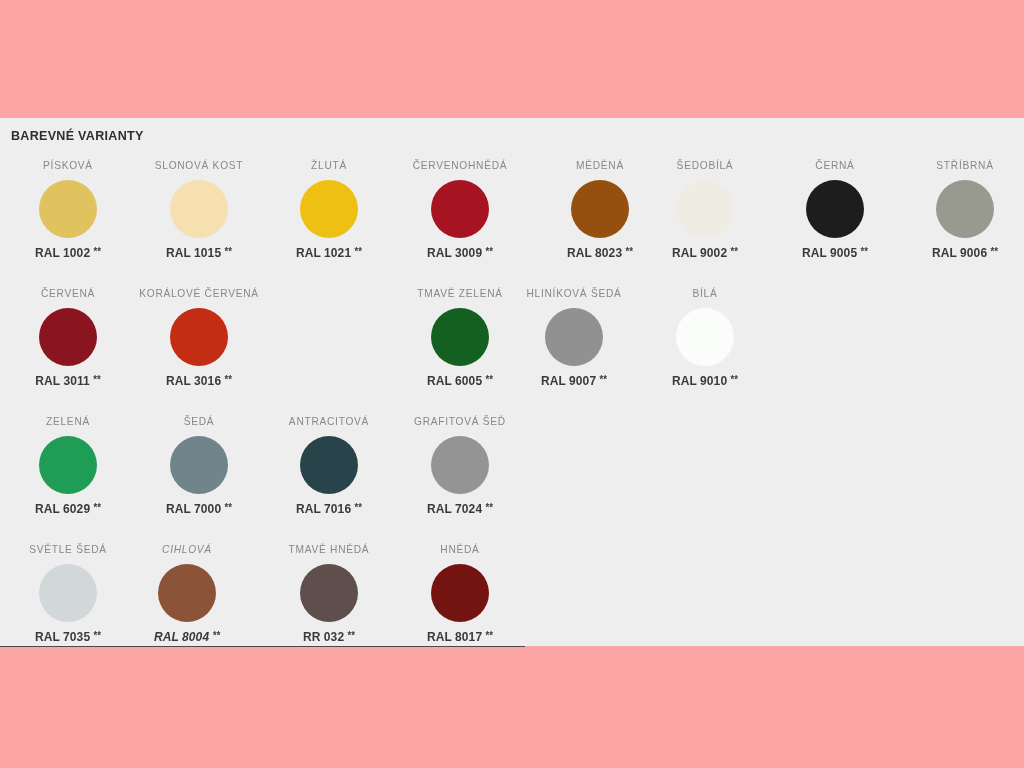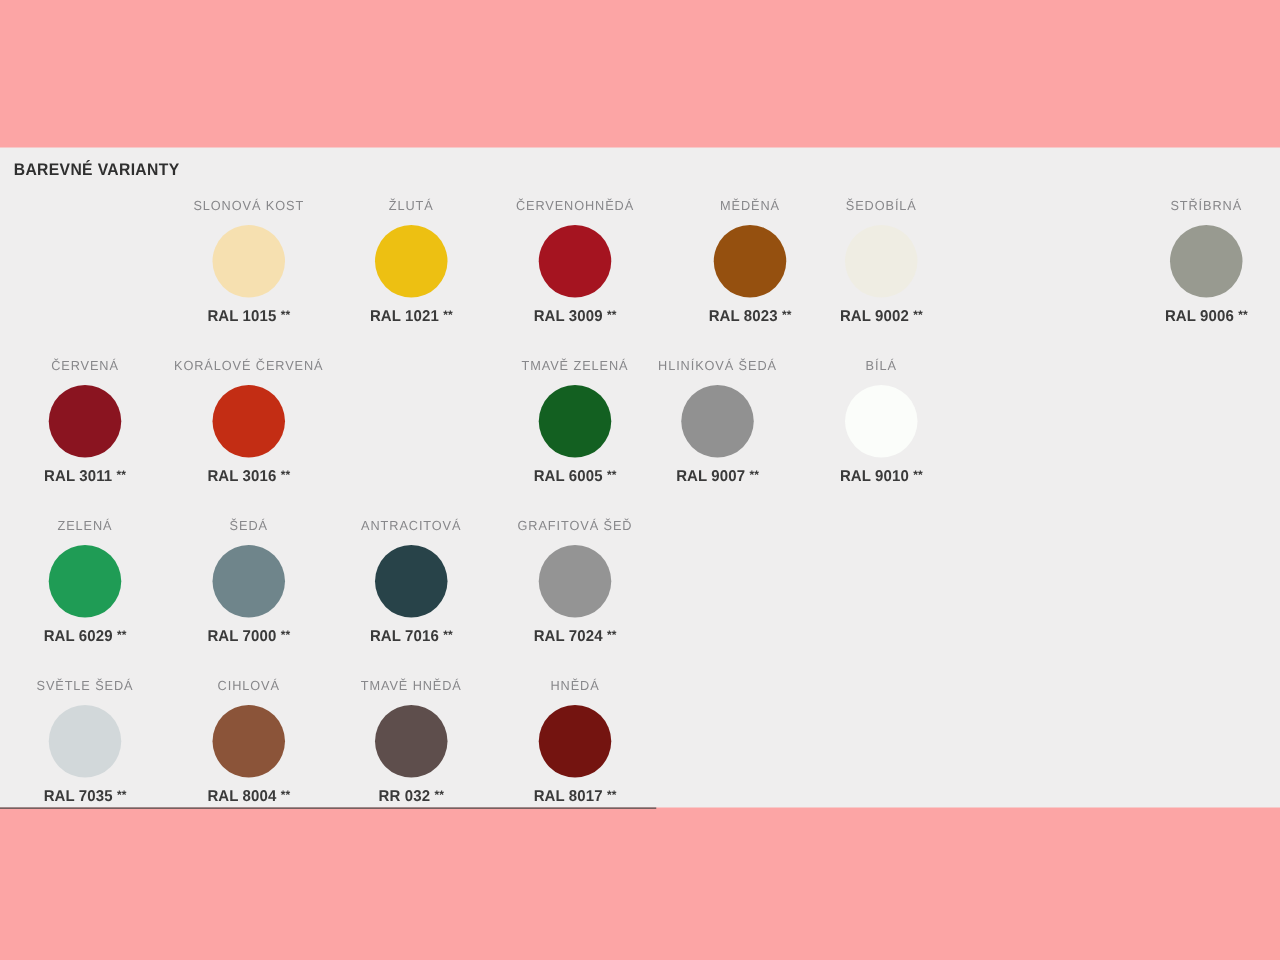--- a/index.html
+++ b/index.html
@@ -123,20 +123,27 @@
 <body>
 
 <div id="page">
 
   <div class="panel" style="background: rgb(239, 238, 238);">
 
     <div class="panel-title" style="color: rgb(47, 47, 47);">BAREVNÉ VARIANTY</div>
 
     <div class="grid">
         <div class="row">
+          <div class="cell" style="left: 3px;">
+            <div class="cell-name" style="color: rgb(135, 135, 138);">PÍSKOVÁ</div>
+            <div class="dot-wrap">
+              <span class="dot" style="background: rgb(224, 194, 95);"></span>
+            </div>
+            <div class="cell-code" style="color: rgb(58, 58, 58);"><span>RAL 1002</span> <span class="stars">**</span></div>
+          </div>
           <div class="cell" style="left: 134px;">
             <div class="cell-name" style="color: rgb(135, 135, 138);">SLONOVÁ KOST</div>
             <div class="dot-wrap">
               <span class="dot" style="background: rgb(246, 224, 176);"></span>
             </div>
             <div class="cell-code" style="color: rgb(58, 58, 58);"><span>RAL 1015</span> <span class="stars">**</span></div>
           </div>
           <div class="cell" style="left: 264px;">
             <div class="cell-name" style="color: rgb(135, 135, 138);">ŽLUTÁ</div>
             <div class="dot-wrap">
@@ -158,20 +165,27 @@
             </div>
             <div class="cell-code" style="color: rgb(58, 58, 58);"><span>RAL 8023</span> <span class="stars">**</span></div>
           </div>
           <div class="cell" style="left: 640px;">
             <div class="cell-name" style="color: rgb(135, 135, 138);">ŠEDOBÍLÁ</div>
             <div class="dot-wrap">
               <span class="dot" style="background: rgb(239, 237, 227);"></span>
             </div>
             <div class="cell-code" style="color: rgb(58, 58, 58);"><span>RAL 9002</span> <span class="stars">**</span></div>
           </div>
+          <div class="cell" style="left: 770px;">
+            <div class="cell-name" style="color: rgb(135, 135, 138);">ČERNÁ</div>
+            <div class="dot-wrap">
+              <span class="dot" style="background: rgb(29, 29, 29);"></span>
+            </div>
+            <div class="cell-code" style="color: rgb(58, 58, 58);"><span>RAL 9005</span> <span class="stars">**</span></div>
+          </div>
           <div class="cell" style="left: 900px;">
             <div class="cell-name" style="color: rgb(135, 135, 138);">STŘÍBRNÁ</div>
             <div class="dot-wrap">
               <span class="dot" style="background: rgb(152, 154, 144);"></span>
             </div>
             <div class="cell-code" style="color: rgb(58, 58, 58);"><span>RAL 9006</span> <span class="stars">**</span></div>
           </div>
         </div>
         <div class="row">
           <div class="cell" style="left: 3px;">
@@ -241,21 +255,21 @@
           </div>
         </div>
         <div class="row">
           <div class="cell" style="left: 3px;">
             <div class="cell-name" style="color: rgb(135, 135, 138);">SVĚTLE ŠEDÁ</div>
             <div class="dot-wrap">
               <span class="dot" style="background: rgb(210, 216, 218);"></span>
             </div>
             <div class="cell-code" style="color: rgb(58, 58, 58);"><span>RAL 7035</span> <span class="stars">**</span></div>
           </div>
-          <div class="cell" style="left: 134px;">
+          <div class="cell" style="left: 122px; font-style: italic;">
             <div class="cell-name" style="color: rgb(135, 135, 138);">CIHLOVÁ</div>
             <div class="dot-wrap">
               <span class="dot" style="background: rgb(139, 84, 57);"></span>
             </div>
             <div class="cell-code" style="color: rgb(58, 58, 58);"><span>RAL 8004</span> <span class="stars">**</span></div>
           </div>
           <div class="cell" style="left: 264px; text-align: center;">
             <div class="cell-name" style="color: rgb(135, 135, 138);">TMAVĚ HNĚDÁ</div>
             <div class="dot-wrap">
               <span class="dot" style="background: rgb(94, 78, 76);"></span>

